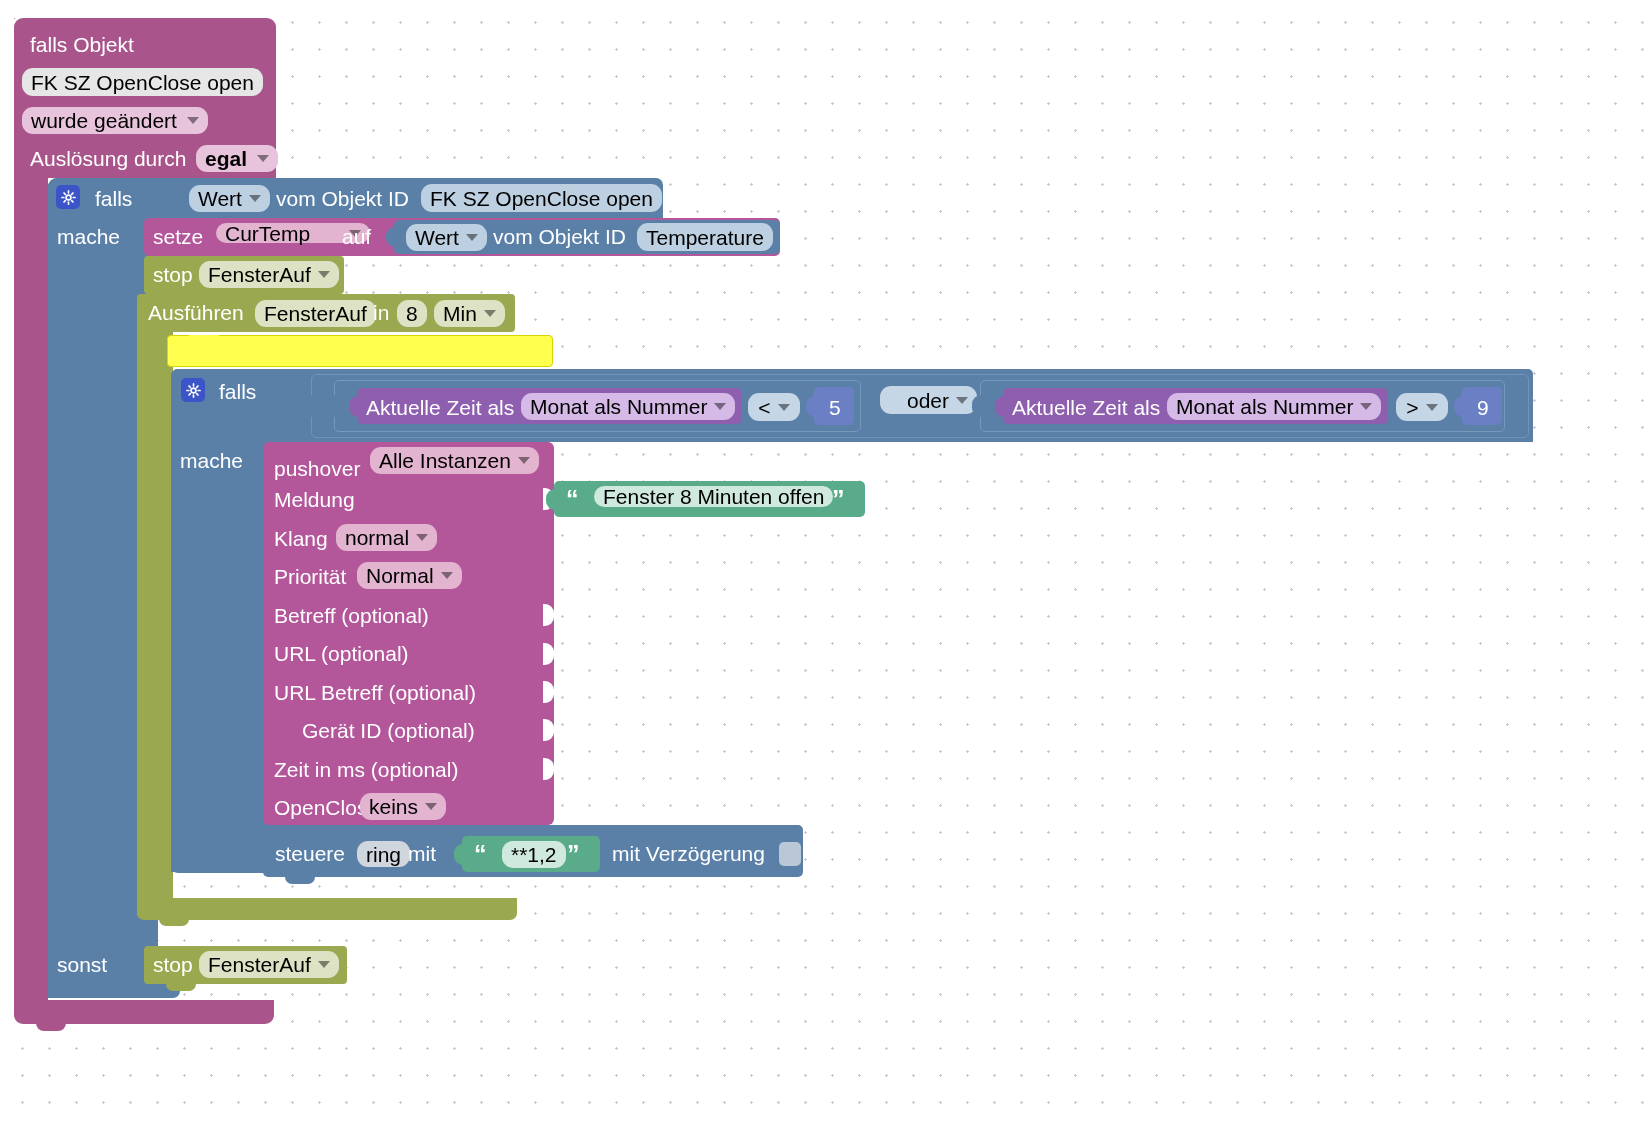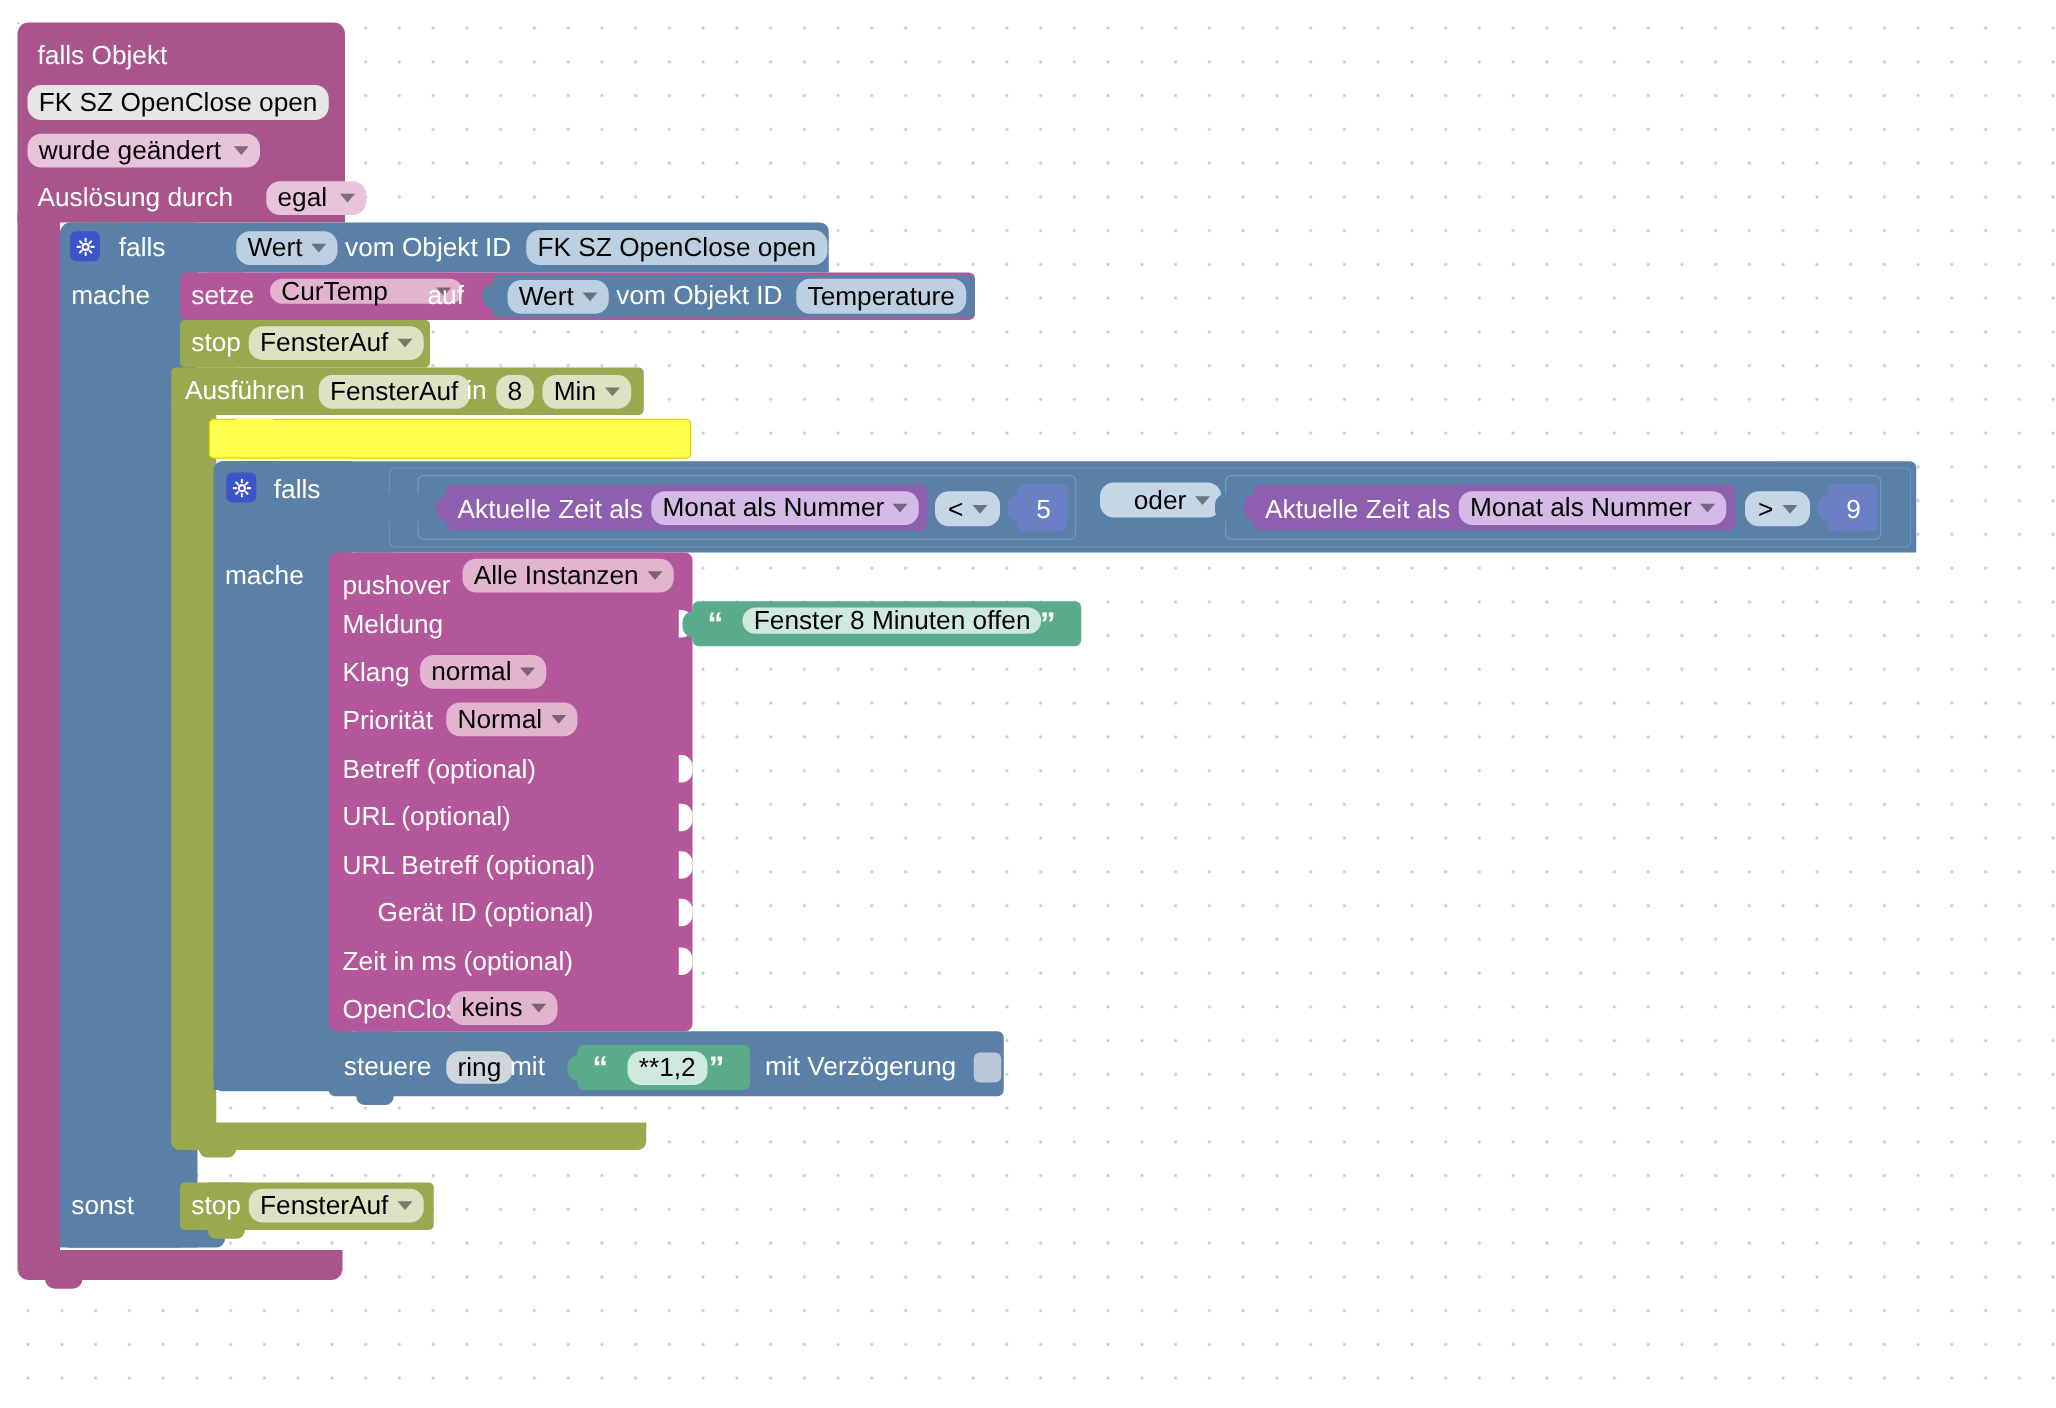--- a/index.html
+++ b/index.html
@@ -90,21 +90,21 @@
   <div class="blk field" style="left:22px; top:68px; height:28px;">
     <span>FK SZ OpenClose open</span>
   </div>
 
   <div class="blk field pink2" style="left:22px; top:107px; height:27px;">
     <span>wurde geändert</span>
     <span class="caret"></span>
   </div>
 
   <div class="blk lbl" style="left:30px; top:148px;">Auslösung durch</div>
-  <div class="blk field pink2" style="left:213px; top:145px; height:27px;">
+  <div class="blk field pink2" style="left:196px; top:145px; height:27px;font-weight:bold;">
     <span>egal</span>
     <span class="caret"></span>
   </div>
 
   <div class="blk" style="left:48px; top:178px; width:110px; height:820px; background:#5b80a8; border-radius:9px 0 0 9px;"></div>
 
   <div class="blk" style="left:48px; top:178px; width:615px; height:40px; background:#5b80a8; border-radius:9px 7px 0 0;"></div>
   <div class="blk" style="left:70px; top:178px; width:30px; height:9px; background:#5b80a8; border-radius:0 0 7px 7px;"></div>
 
   <div class="blk" style="left:48px; top:218px; width:96px; height:700px; background:#5b80a8;"></div>

